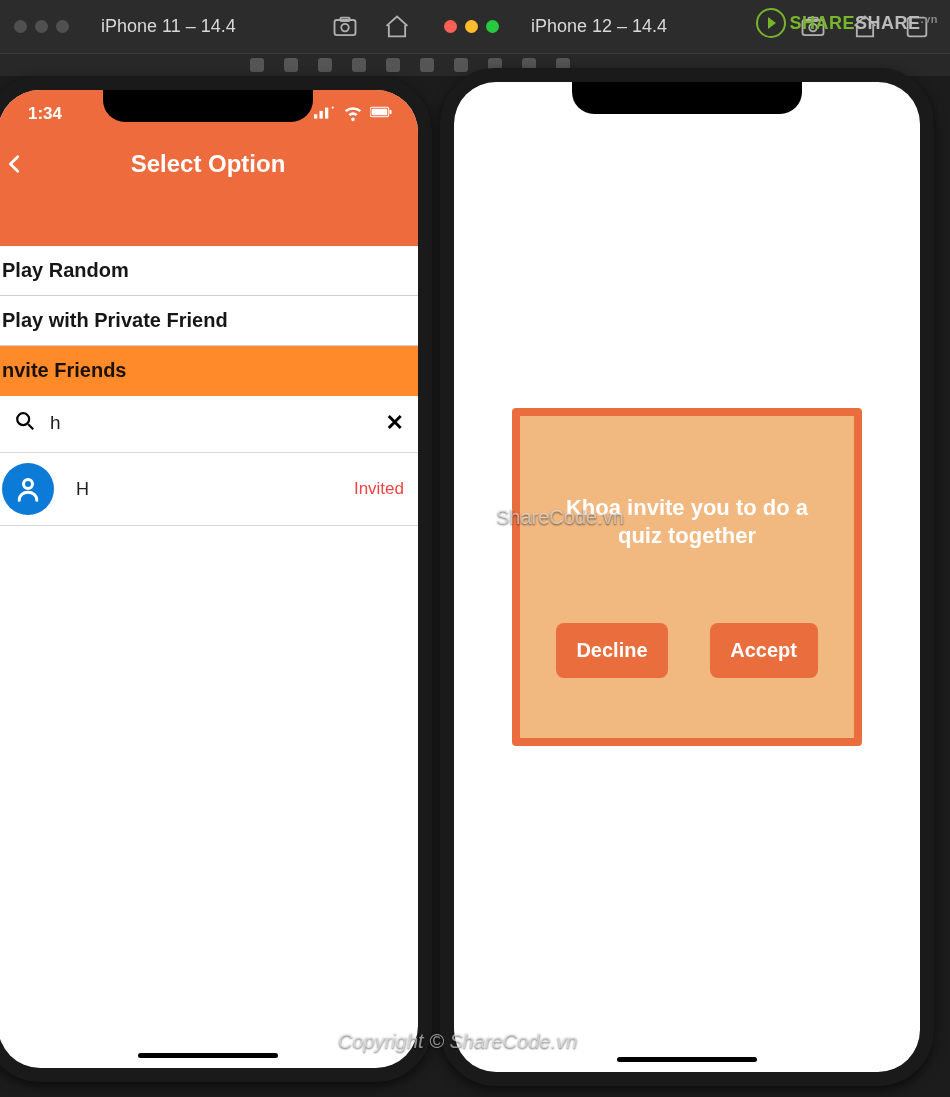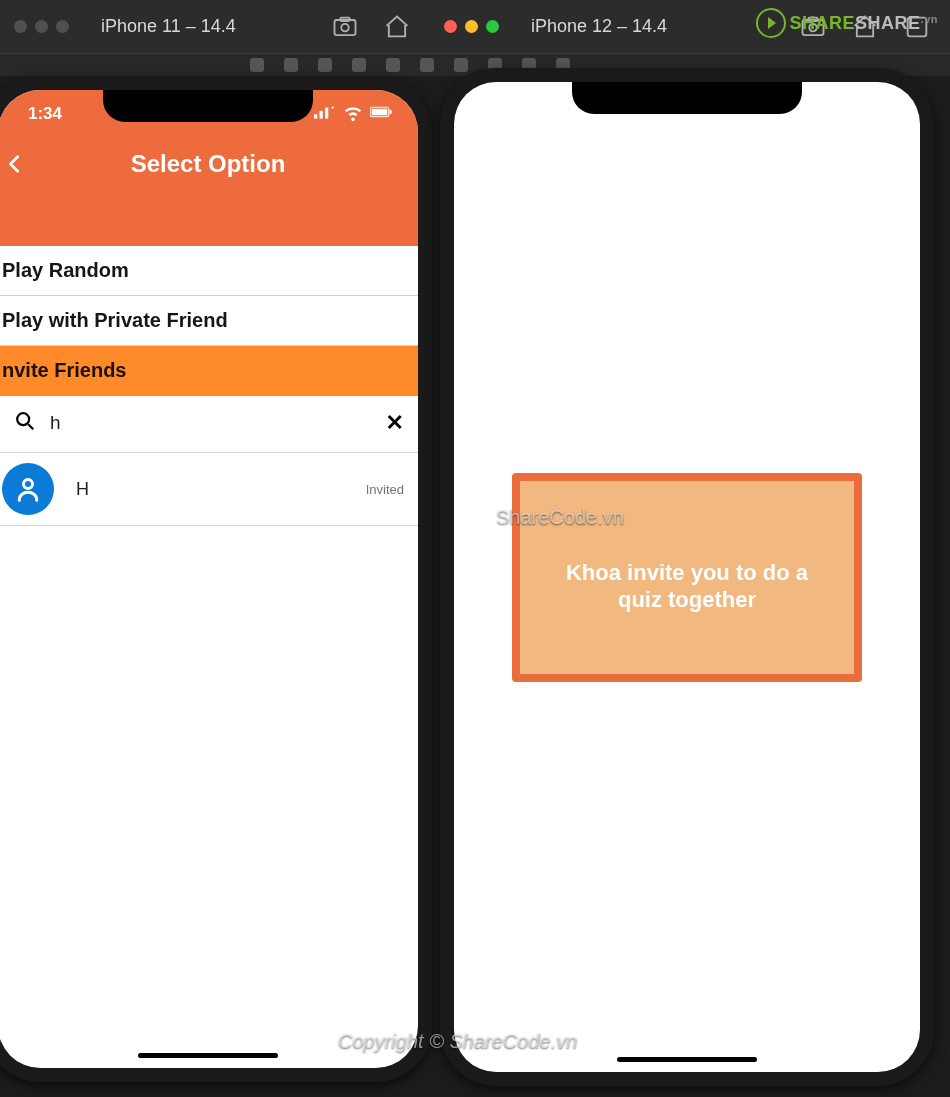--- a/index.html
+++ b/index.html
@@ -157,21 +157,21 @@
     padding: 10px 14px 10px 4px;
     border-bottom: 1px solid #d8d8d8;
   }
   .avatar {
     width: 52px; height: 52px; border-radius: 50%;
     background: #0b7bd7;
     display:flex;align-items:center;justify-content:center;
     color:#fff;
   }
   .friend-name { font-size: 18px; color: #222; }
-  .friend-status { margin-left: auto; font-size: 13px; color: #737373; }
+  .friend-status { margin-left: auto; font-size: 17px; color: #ef4444; }
 
   
   .home-ind {
     position: absolute; bottom: 10px; left: 50%; transform: translateX(-50%);
     width: 140px; height: 5px; border-radius: 3px; background: #000;
   }
 
   
   .modal-wrap {
     position: absolute; inset: 0;
@@ -408,20 +408,24 @@
               <rect x="2" y="3" width="20" height="8" rx="1.5" fill="rgba(255,255,255,.55)"></rect>
               <rect x="25" y="4.5" width="2.5" height="5" rx="1" fill="rgba(255,255,255,.55)"></rect>
             </svg>
         </span>
       </span>
     </div>
 
     <div class="modal-wrap">
       <div class="modal">
         <div class="modal-msg">Khoa invite you to do a quiz together</div>
+        <div class="modal-btns">
+          <button class="modal-btn">Decline</button>
+          <button class="modal-btn">Accept</button>
+        </div>
       </div>
     </div>
 
     <div class="home-ind"></div>
   </div>
 </div>
 
 <div class="watermark1">ShareCode.vn</div>
 <div class="watermark2">Copyright © ShareCode.vn</div>
 

